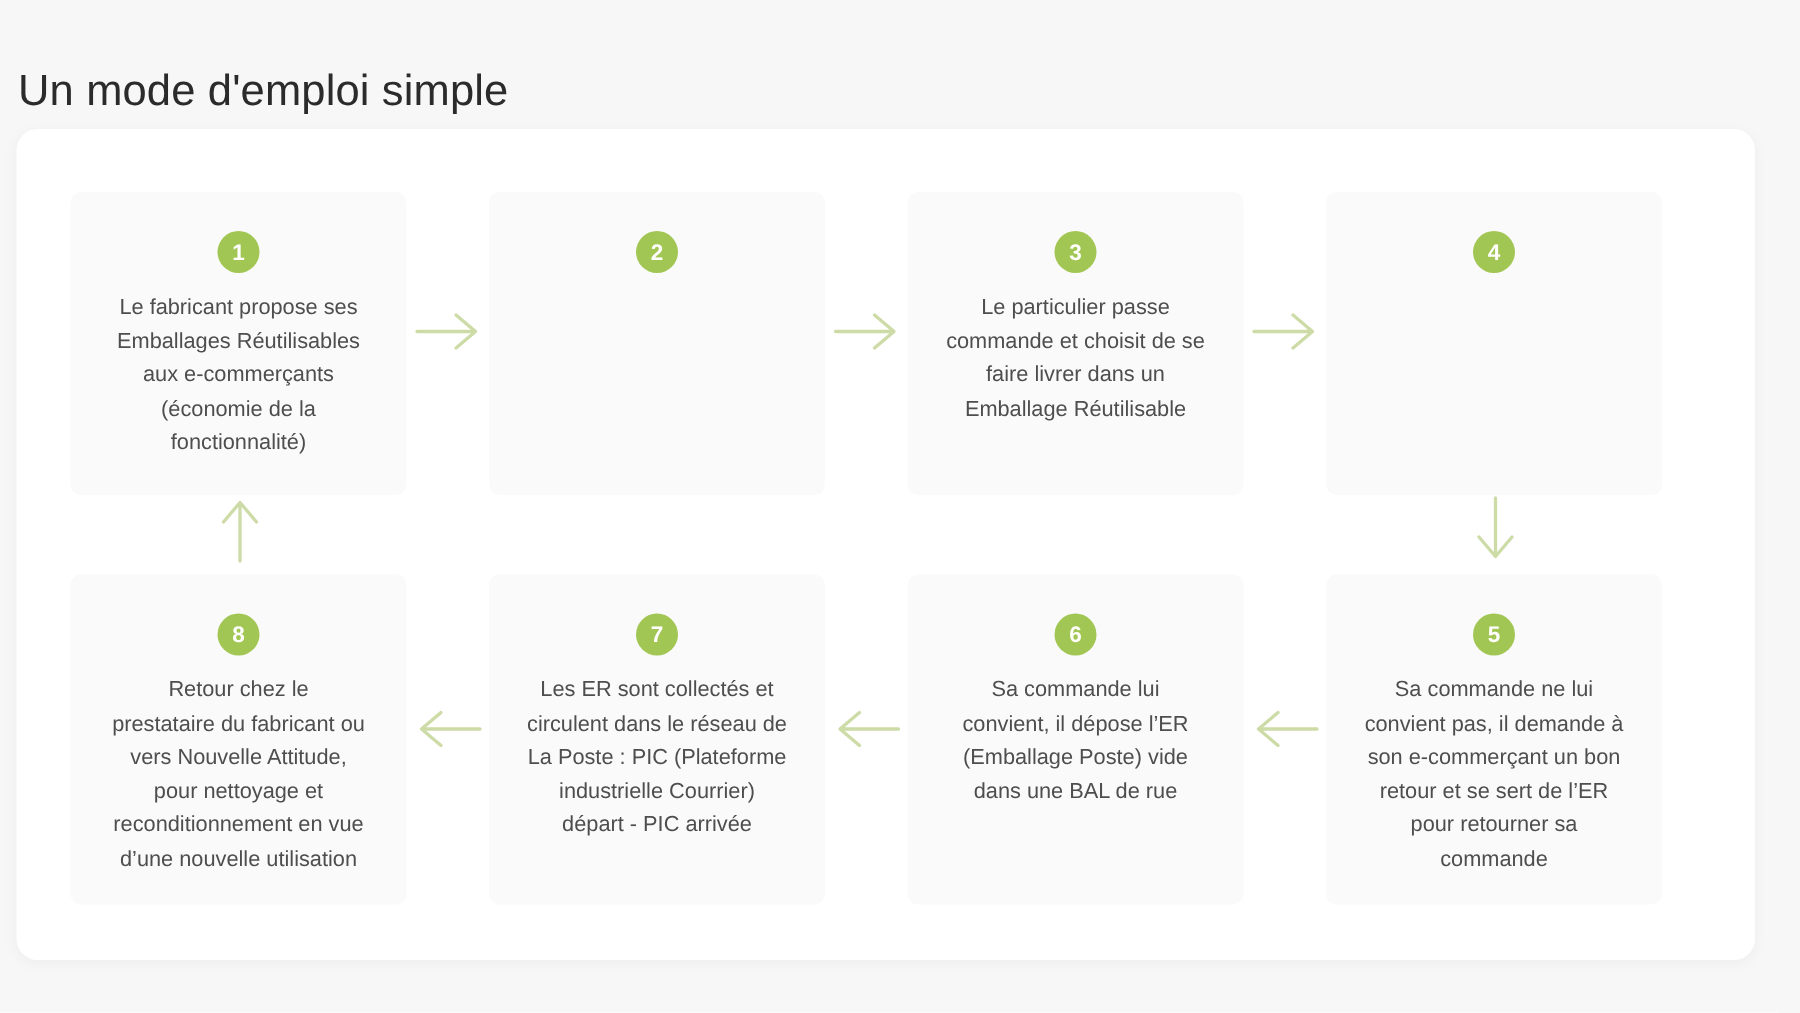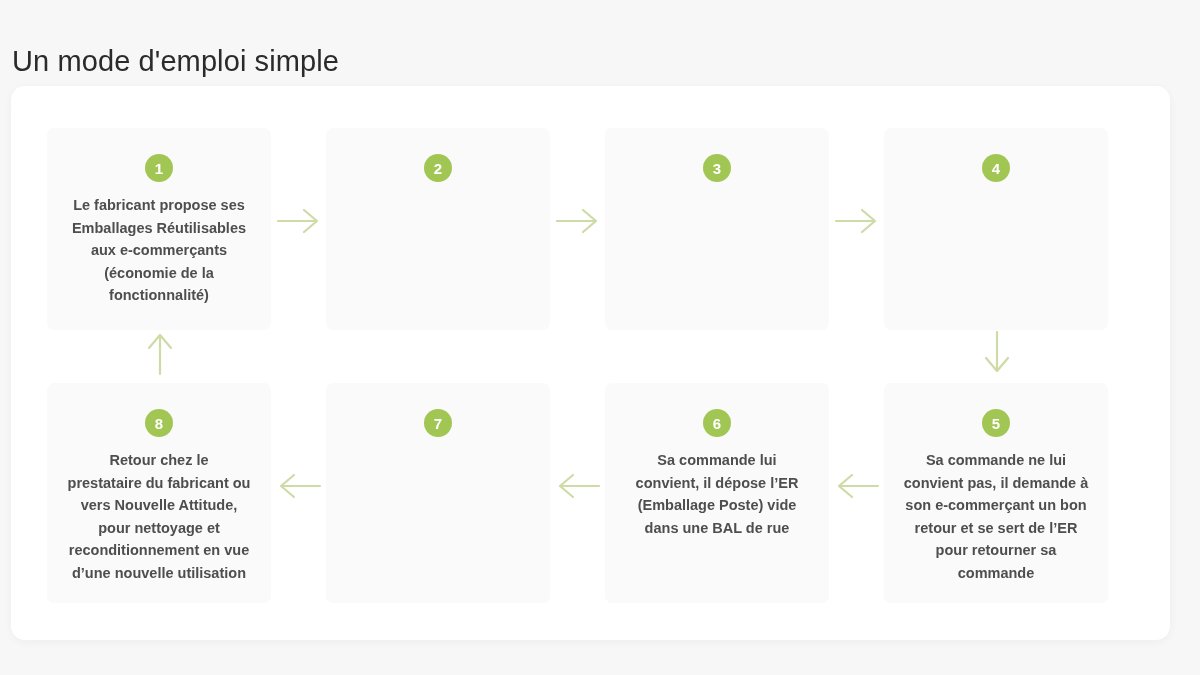--- a/index.html
+++ b/index.html
@@ -69,21 +69,21 @@
     line-height: 1;
     flex: none;
   }
   .card-text {
     margin-top: 12px;
     width: 192px;
     text-align: center;
     font-size: 14.5px;
     line-height: 22.6px;
     color: #4e4e4e;
-    font-weight: 700;
+    font-weight: 400;
     white-space: pre-line;
   }
   
   .c1 { left: 36px;  top: 42px; width: 224px; height: 202px; }
   .c2 { left: 315px; top: 42px; width: 224px; height: 202px; }
   .c3 { left: 594px; top: 42px; width: 224px; height: 202px; }
   .c4 { left: 873px; top: 42px; width: 224px; height: 202px; }
   
   .c5 { left: 873px; top: 297px; width: 224px; height: 220px; }
   .c6 { left: 594px; top: 297px; width: 224px; height: 220px; }
@@ -133,20 +133,24 @@
 (économie de la
 fonctionnalité)</div>
       </div>
 
       <div class="card c2">
         <div class="badge">2</div>
       </div>
 
       <div class="card c3">
         <div class="badge">3</div>
+        <div class="card-text">Le particulier passe
+commande et choisit de se
+faire livrer dans un
+Emballage Réutilisable</div>
       </div>
 
       <div class="card c4">
         <div class="badge">4</div>
       </div>
 
       <div class="card c5">
         <div class="badge">5</div>
         <div class="card-text">Sa commande ne lui
 convient pas, il demande à
@@ -159,20 +163,25 @@
       <div class="card c6">
         <div class="badge">6</div>
         <div class="card-text">Sa commande lui
 convient, il dépose l’ER
 (Emballage Poste) vide
 dans une BAL de rue</div>
       </div>
 
       <div class="card c7">
         <div class="badge">7</div>
+        <div class="card-text">Les ER sont collectés et
+circulent dans le réseau de
+La Poste : PIC (Plateforme
+industrielle Courrier)
+départ - PIC arrivée</div>
       </div>
 
       <div class="card c8">
         <div class="badge">8</div>
         <div class="card-text">Retour chez le
 prestataire du fabricant ou
 vers Nouvelle Attitude,
 pour nettoyage et
 reconditionnement en vue
 d’une nouvelle utilisation</div>

